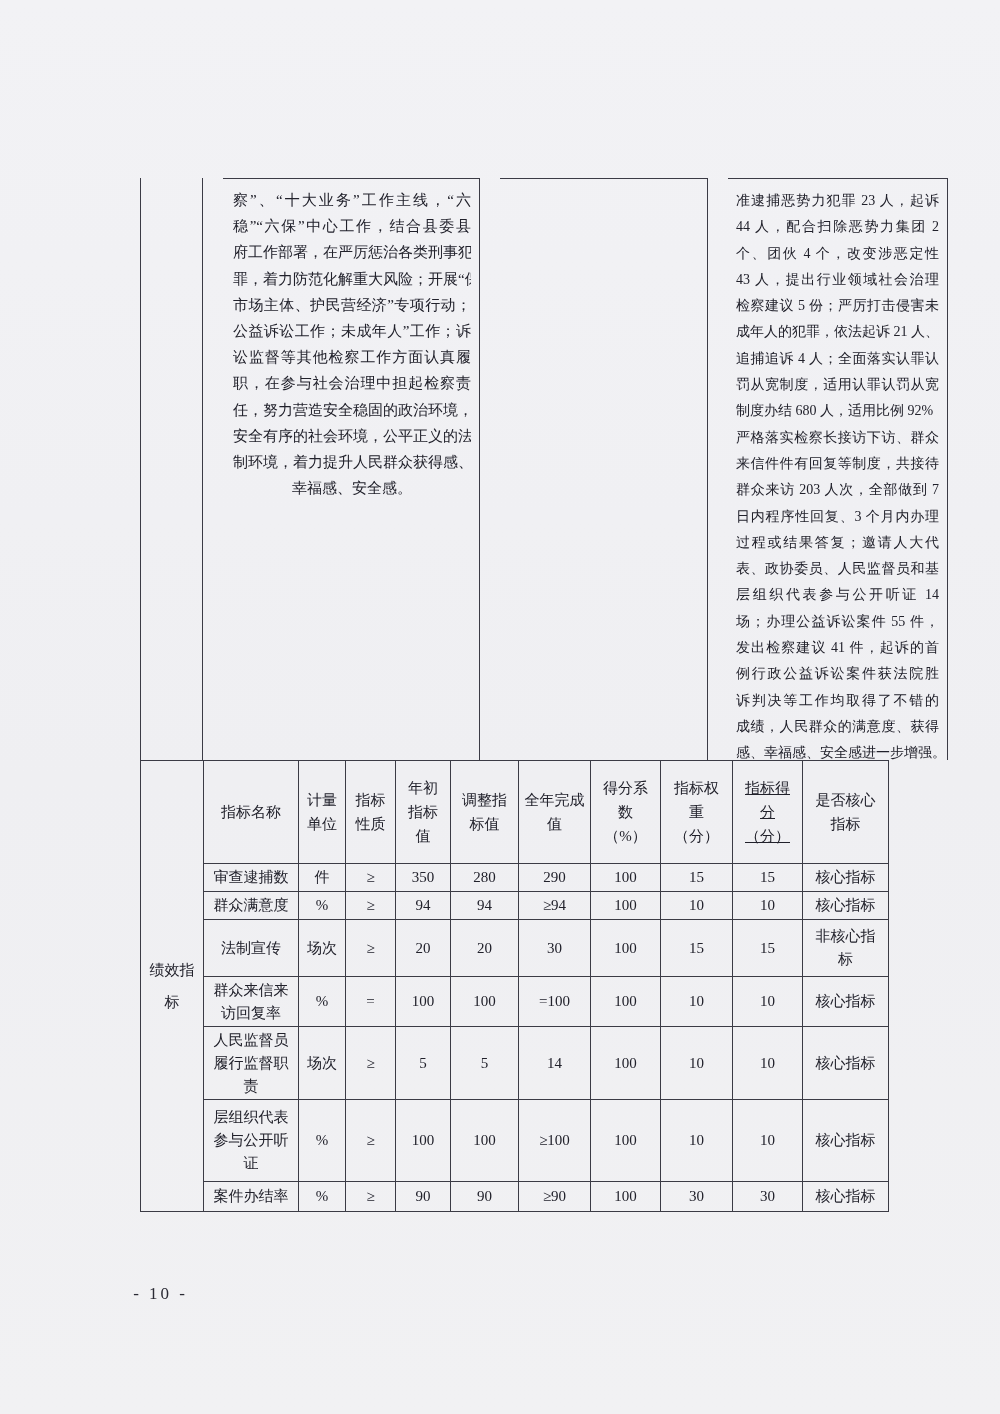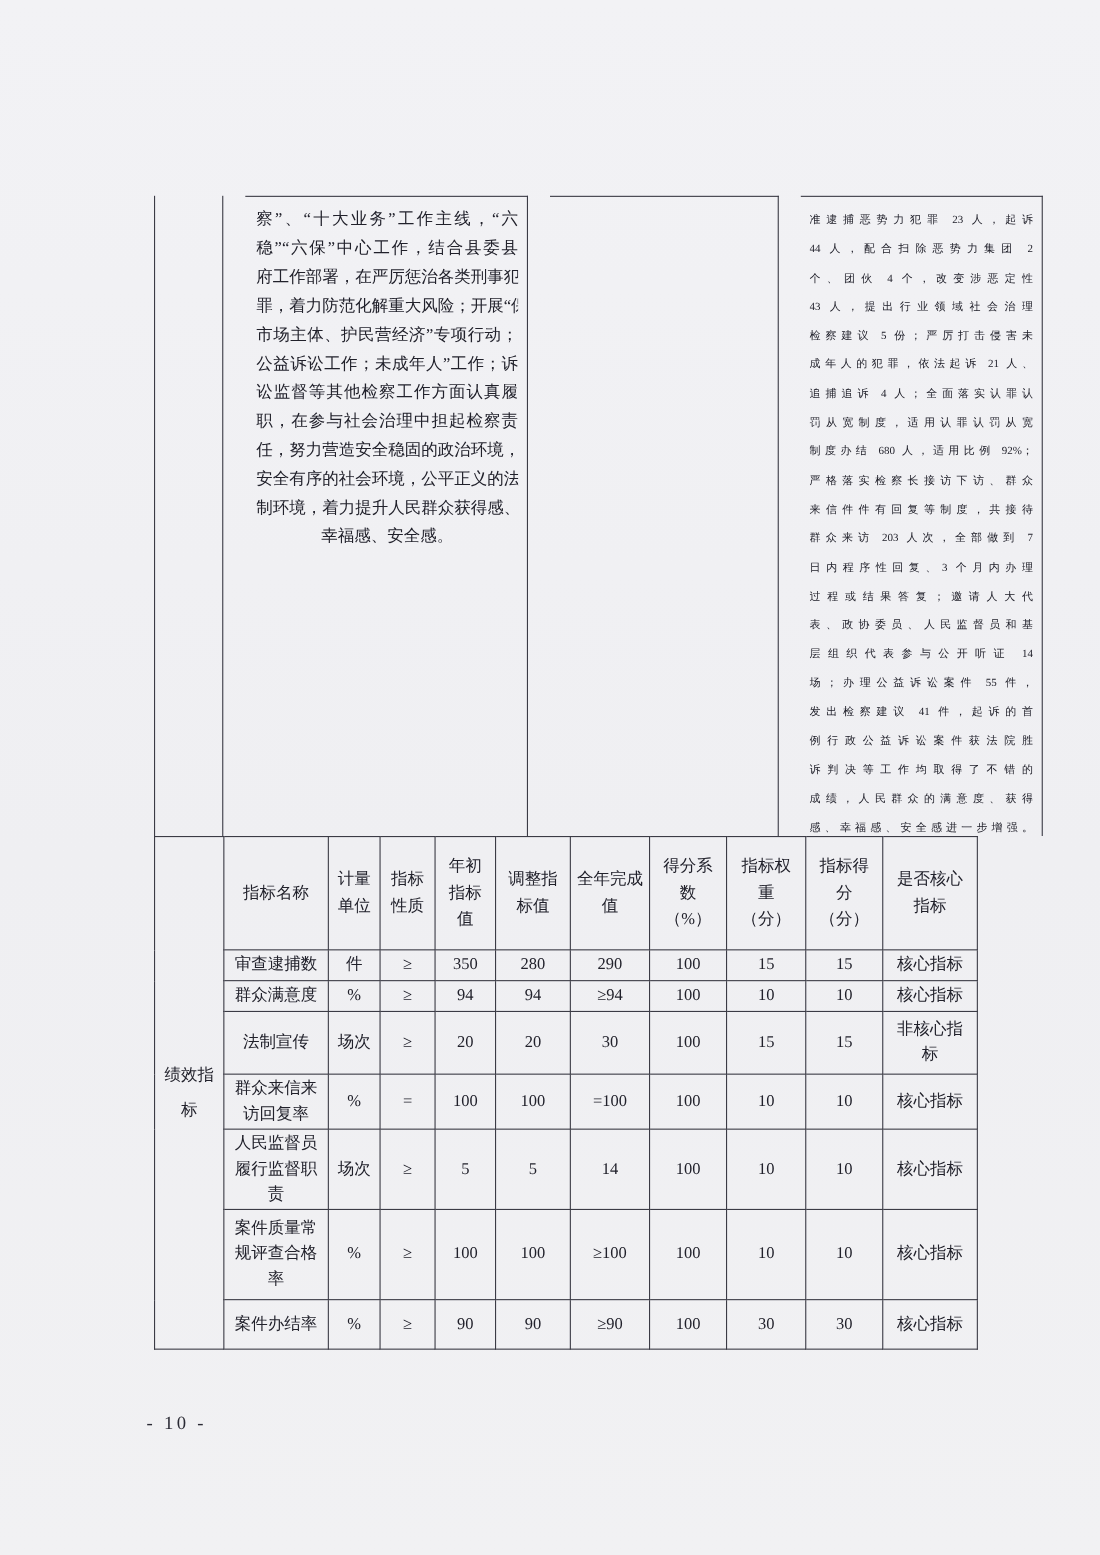--- a/index.html
+++ b/index.html
@@ -24,21 +24,21 @@
   .cell-left  { flex:0 0 257px; padding:8px 8px 0 10px; }
   .cell-mid   { flex:0 0 208px; }
   .cell-right { flex:0 0 220px; padding:9px 8px 0 8px; }
 
   .left-lines  .tline {
     font-size:15px; line-height:26.2px; white-space:nowrap;
     text-align:justify; text-align-last:justify; overflow:hidden;
   }
   .left-lines .tline:last-child { text-align-last:center; }
   .right-lines .tline {
-    font-size:10px; line-height:26.3px; white-space:nowrap;
+    font-size:14px; line-height:26.3px; white-space:nowrap;
     text-align:justify; text-align-last:justify; overflow:hidden;
   }
 
   
   table.ind-table {
     border-collapse:collapse; table-layout:fixed; width:748px;
     font-family:"Liberation Serif","DejaVu Serif",serif;
   }
   .ind-table th, .ind-table td {
     border:1.5px solid #3b3b45; font-weight:normal; text-align:center;
@@ -47,31 +47,31 @@
   }
   .ind-table td { line-height:23px; padding:0 6px; }
   .ind-table th.group-label { padding:0 8px; line-height:32px; }
 
   
   .ind-table tr.header-row th:nth-child(5)  { padding:0 10px; }
   .ind-table tr.header-row th:nth-child(6)  { padding:0 8px; }
   .ind-table tr.header-row th:nth-child(7)  { padding:0 0; }
   .ind-table tr.header-row th:nth-child(8)  { padding:0 8px; }
   .ind-table tr.header-row th:nth-child(9)  { padding:0 8px;margin-top:12px; }
-  .ind-table tr.header-row th:nth-child(10) { padding:15px 8px; }
+  .ind-table tr.header-row th:nth-child(10) { padding:15px 8px;text-decoration:underline; }
   .ind-table tr.header-row th:nth-child(11) { padding:0 10px; }
 
   .ind-table tr.header-row { height:82px; }
   .ind-table tbody tr:nth-child(2) { height:28px; }
   .ind-table tbody tr:nth-child(3) { height:28px; }
   .ind-table tbody tr:nth-child(4) { height:57px; }
   .ind-table tbody tr:nth-child(5) { height:50px; }
   .ind-table tbody tr:nth-child(6) { height:73px; }
   .ind-table tbody tr:nth-child(7) { height:82px; }
-  .ind-table tbody tr:nth-child(8) { height:45px; }
+  .ind-table tbody tr:nth-child(8) { height:30px; }
 
   .page-num {
     position:absolute; left:108px; top:1284px; width:80px;
     font-size:17px; letter-spacing:3px; text-align:right; color:#2a2a34;
   }
 </style>
 </head>
 <body>
 
 <div class="page">
@@ -207,21 +207,21 @@
             <td>≥</td>
             <td>5</td>
             <td>5</td>
             <td>14</td>
             <td>100</td>
             <td>10</td>
             <td>10</td>
             <td>核心指标</td>
           </tr>
           <tr>
-            <td>案件质量常规评查合格率</td>
+            <td>层组织代表参与公开听证</td>
             <td>%</td>
             <td>≥</td>
             <td>100</td>
             <td>100</td>
             <td>≥100</td>
             <td>100</td>
             <td>10</td>
             <td>10</td>
             <td>核心指标</td>
           </tr>

